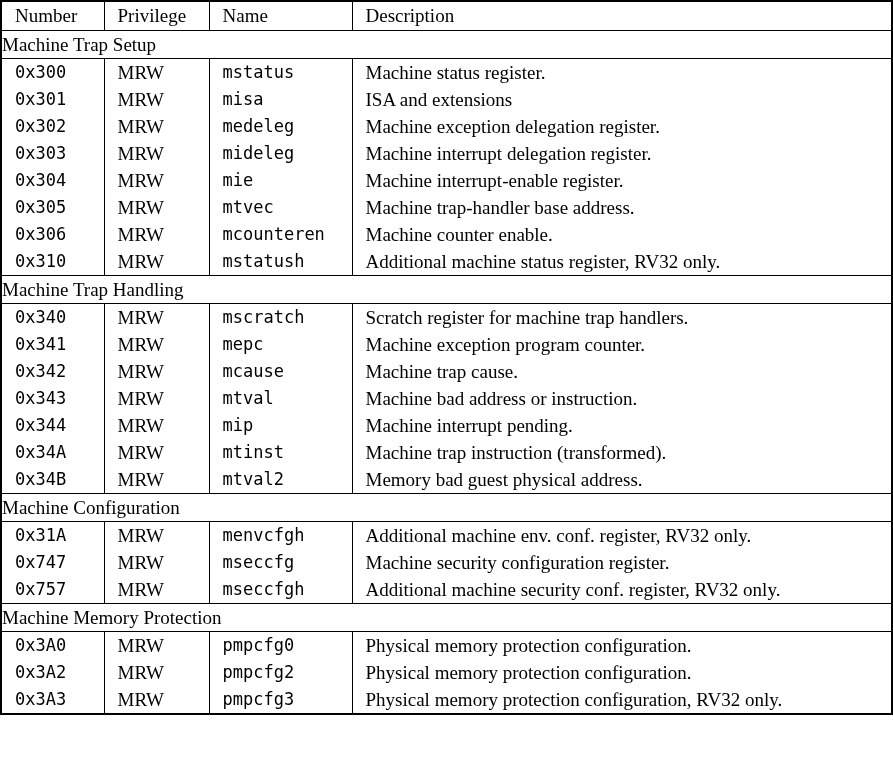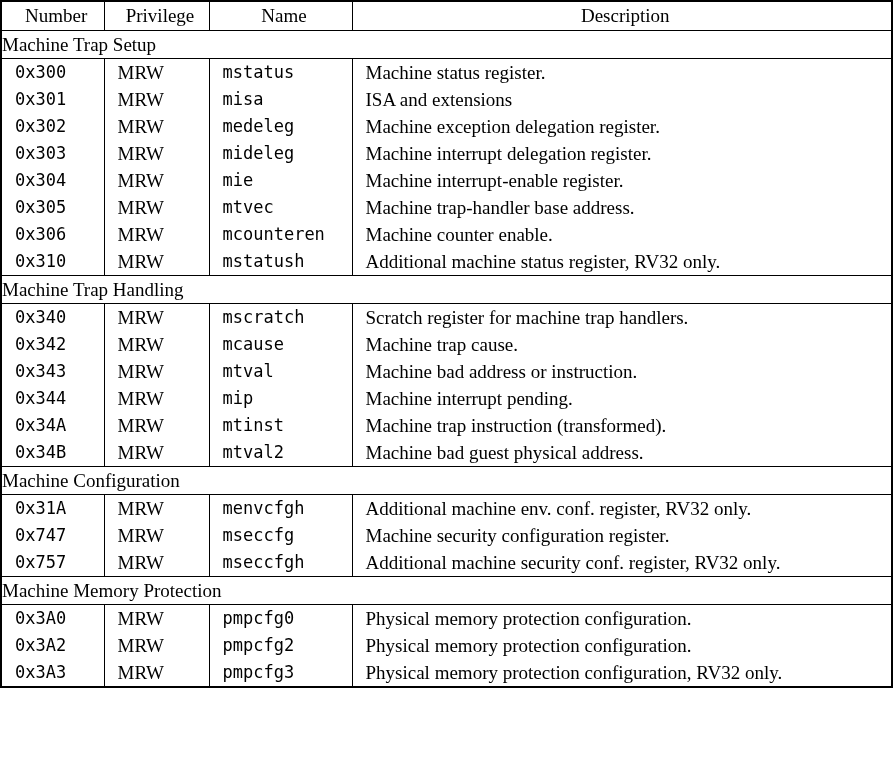--- a/index.html
+++ b/index.html
@@ -25,21 +25,21 @@
     font-family: "Liberation Serif", serif;
     font-size: 19px;
     white-space: nowrap;
     overflow: hidden;
     vertical-align: middle;
   }
   thead th {
     height: 28px;
     line-height: 28px;
     font-weight: normal;
-    text-align: center;
+    text-align: left;
     border-bottom: 1.5px solid #000000;
   }
   thead th + th,
   tr.data-row td + td {
     border-left: 1.5px solid #000000;
   }
   tr.section-row td {
     text-align: left;
     padding: 0;
     border-top: 1.5px solid #000000;
@@ -123,20 +123,26 @@
       <tr class="section-row">
         <td colspan="4">Machine Trap Handling</td>
       </tr>
       <tr class="data-row">
         <td class="mono">0x340</td>
         <td class="serif">MRW</td>
         <td class="mono">mscratch</td>
         <td class="serif">Scratch register for machine trap handlers.</td>
       </tr>
       <tr class="data-row">
+        <td class="mono">0x341</td>
+        <td class="serif">MRW</td>
+        <td class="mono">mepc</td>
+        <td class="serif">Machine exception program counter.</td>
+      </tr>
+      <tr class="data-row">
         <td class="mono">0x342</td>
         <td class="serif">MRW</td>
         <td class="mono">mcause</td>
         <td class="serif">Machine trap cause.</td>
       </tr>
       <tr class="data-row">
         <td class="mono">0x343</td>
         <td class="serif">MRW</td>
         <td class="mono">mtval</td>
         <td class="serif">Machine bad address or instruction.</td>
@@ -150,21 +156,21 @@
       <tr class="data-row">
         <td class="mono">0x34A</td>
         <td class="serif">MRW</td>
         <td class="mono">mtinst</td>
         <td class="serif">Machine trap instruction (transformed).</td>
       </tr>
       <tr class="data-row">
         <td class="mono">0x34B</td>
         <td class="serif">MRW</td>
         <td class="mono">mtval2</td>
-        <td class="serif">Machine bad guest physical address.</td>
+        <td class="serif">Memory bad guest physical address.</td>
       </tr>
       <tr class="section-row">
         <td colspan="4">Machine Configuration</td>
       </tr>
       <tr class="data-row">
         <td class="mono">0x31A</td>
         <td class="serif">MRW</td>
         <td class="mono">menvcfgh</td>
         <td class="serif">Additional machine env. conf. register, RV32 only.</td>
       </tr>

